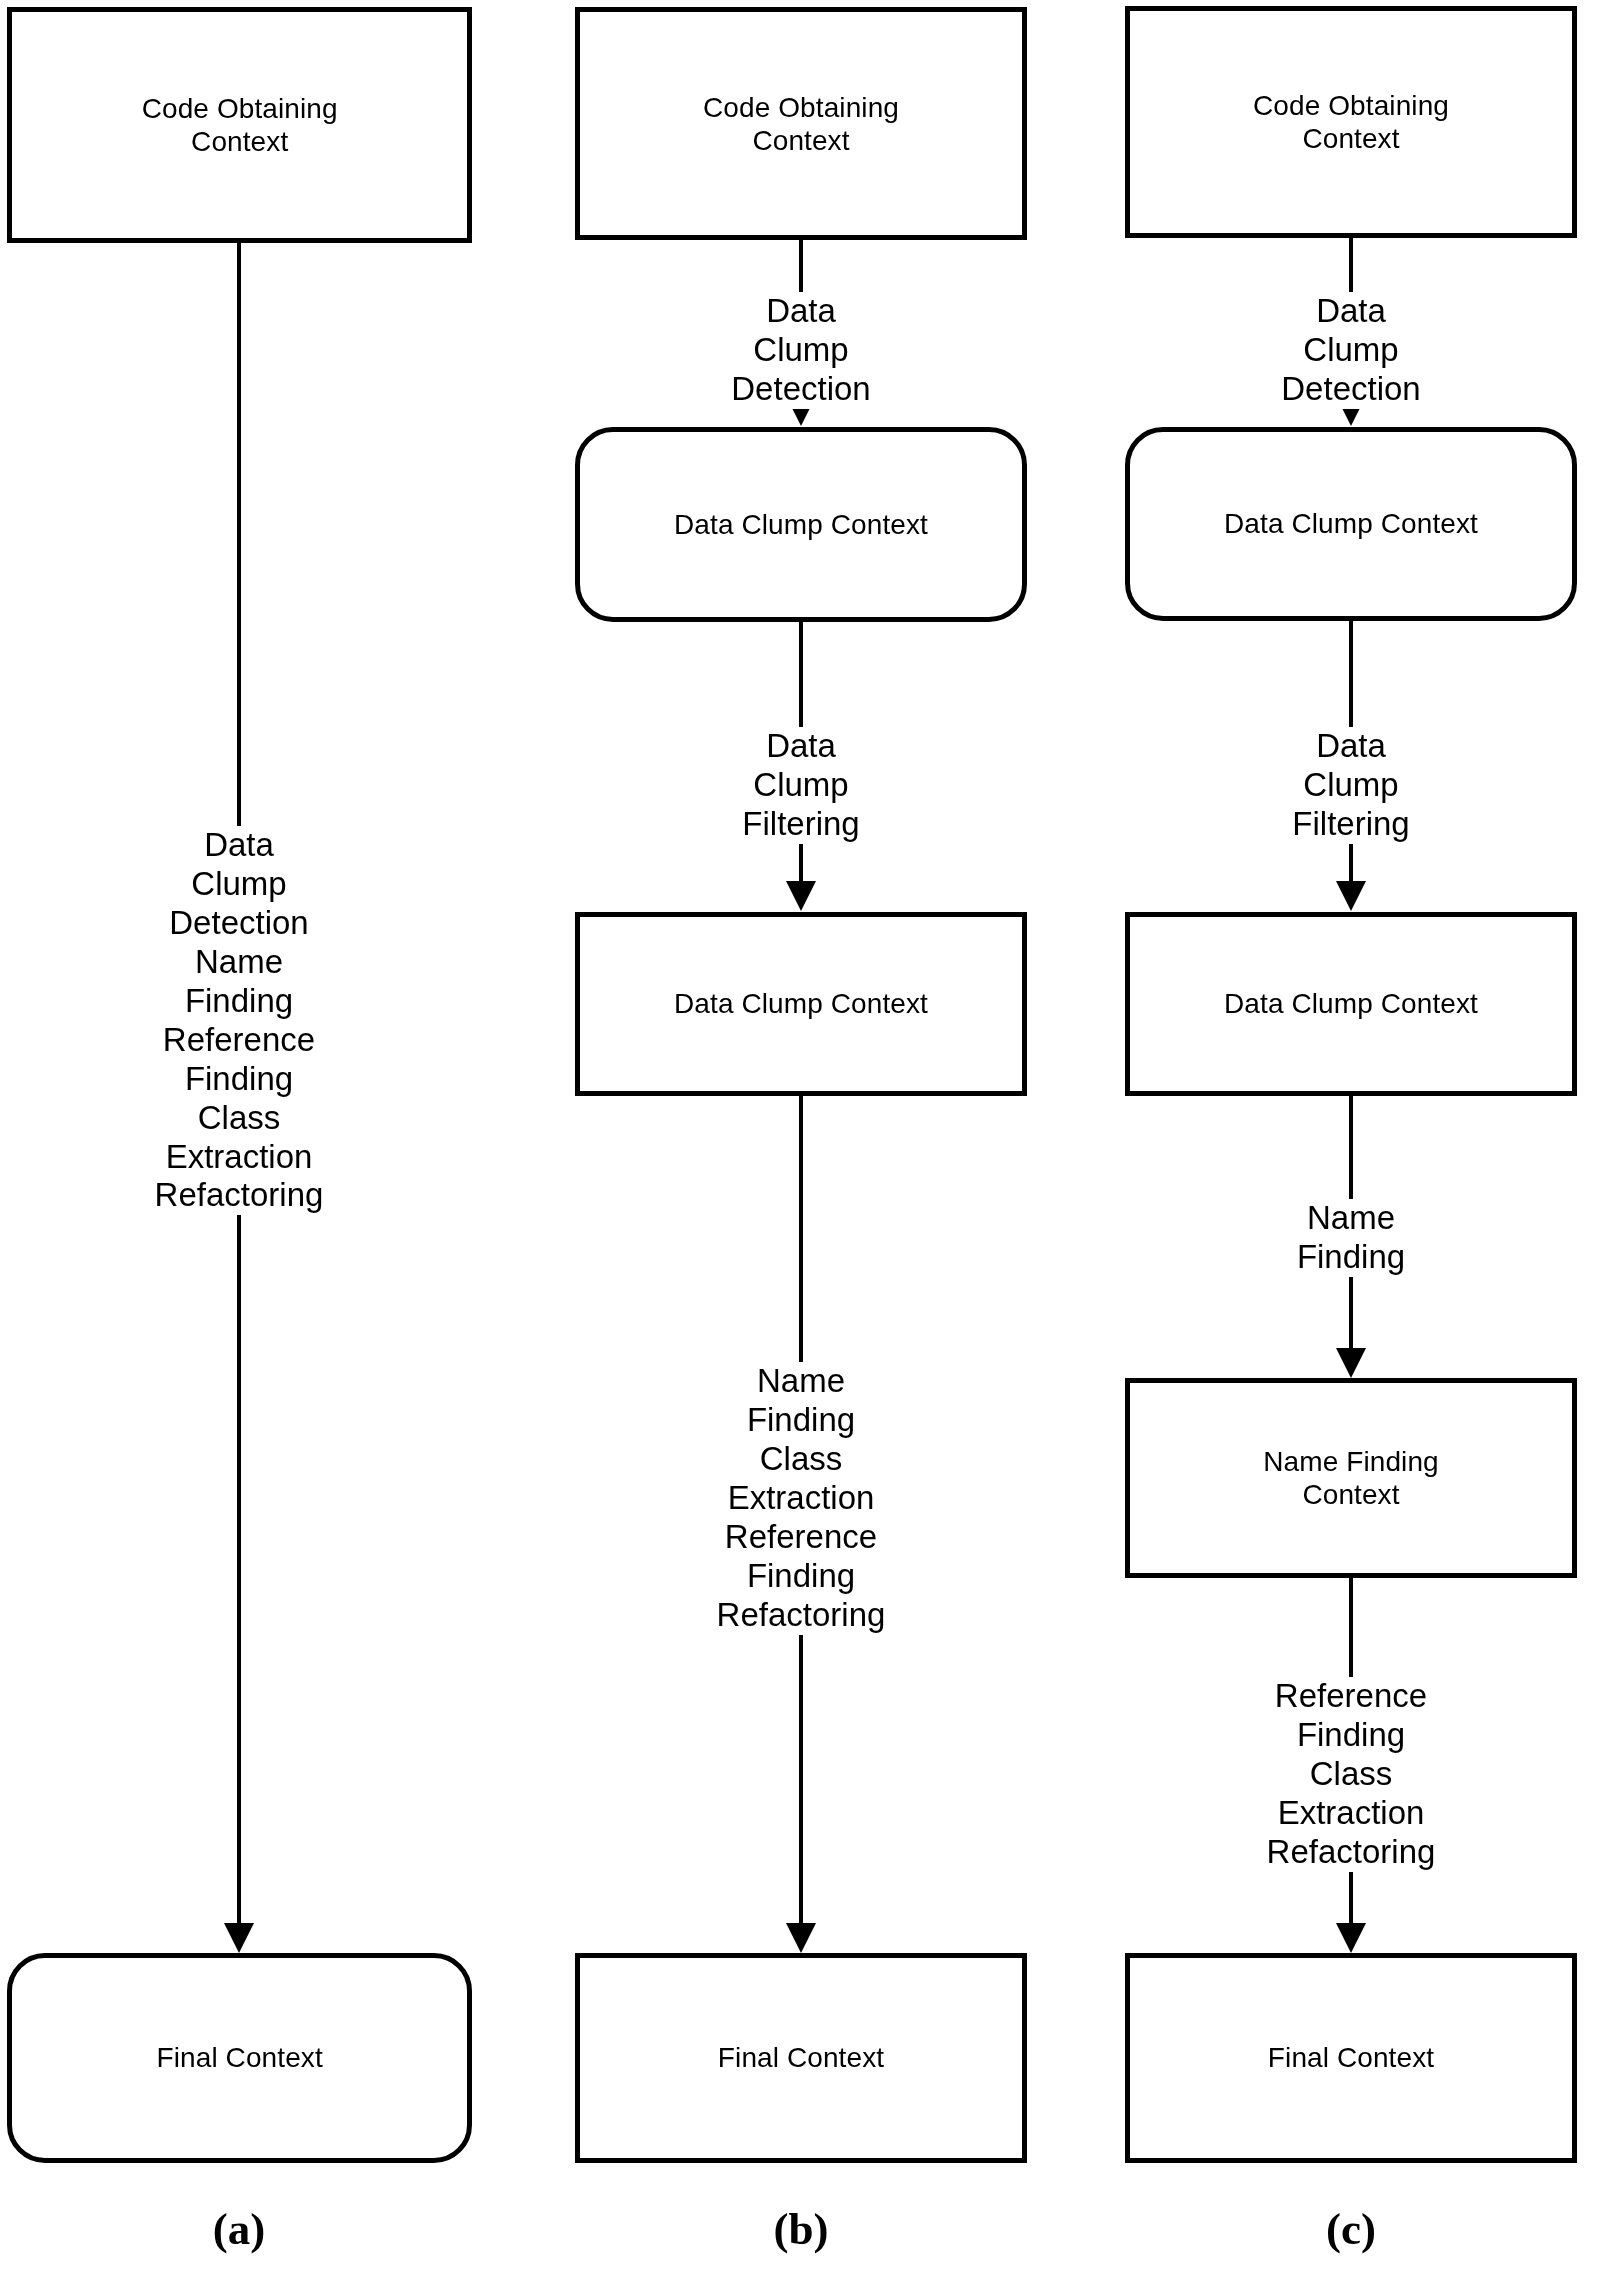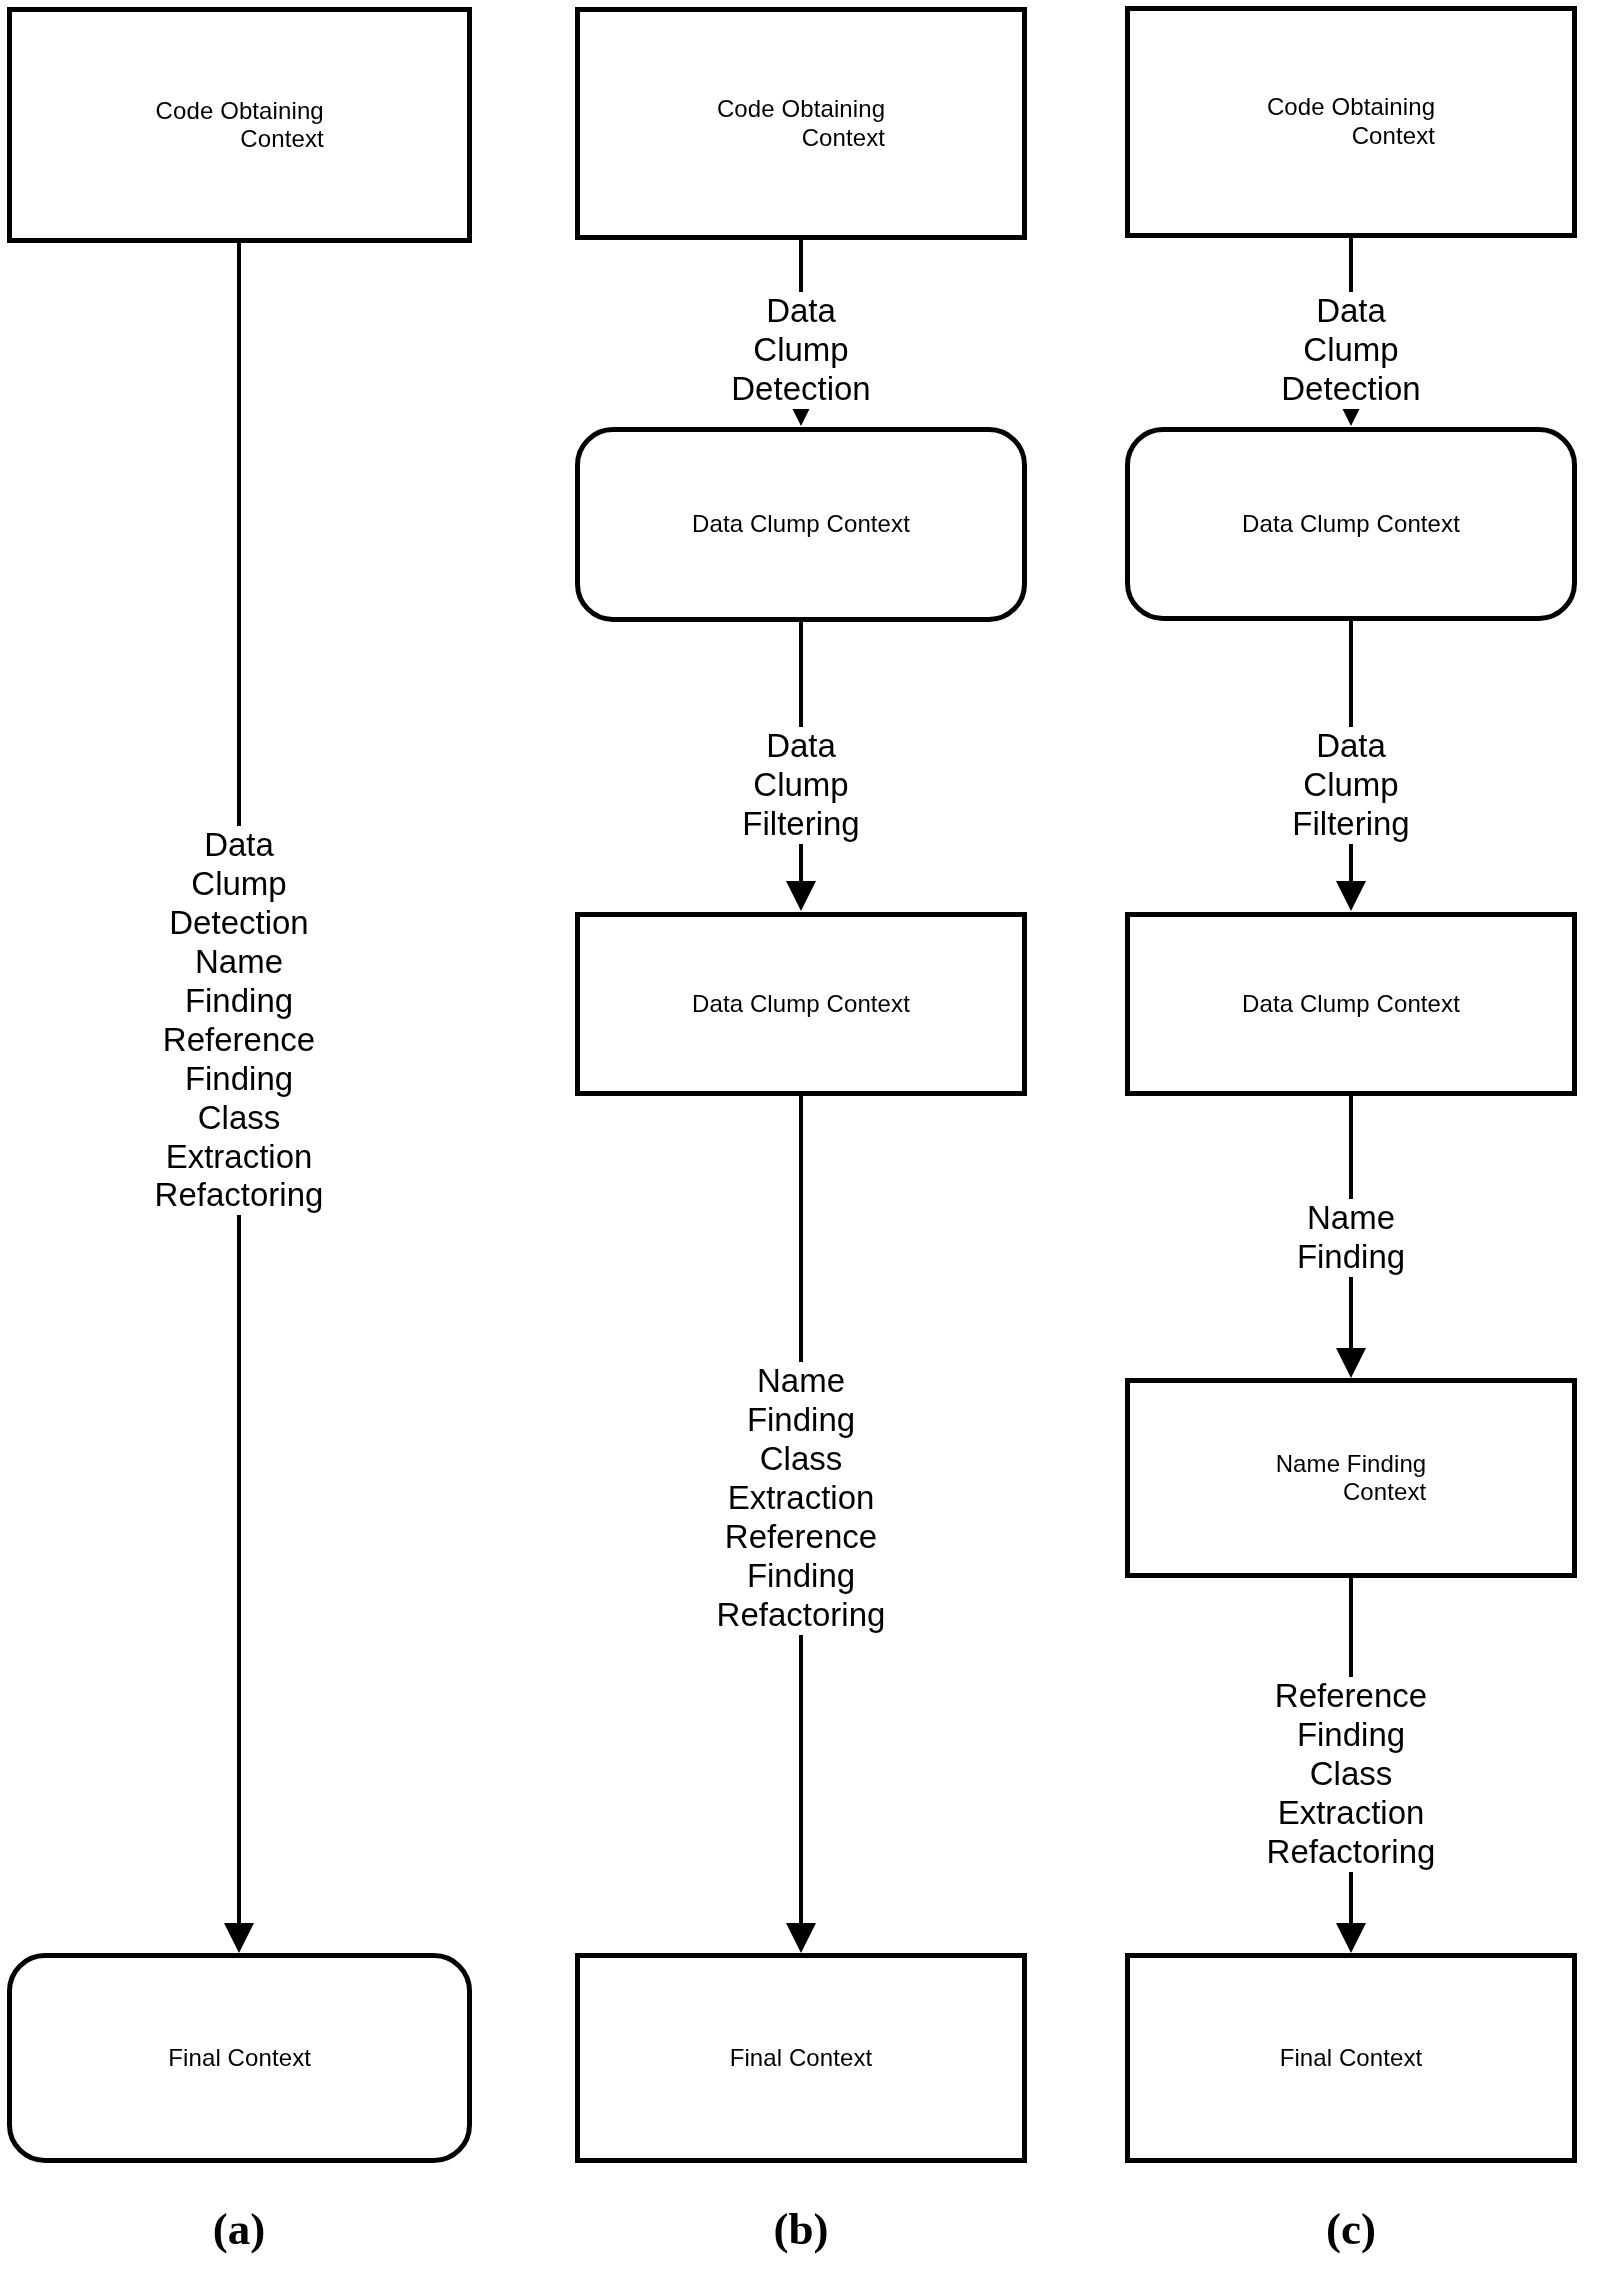--- a/index.html
+++ b/index.html
@@ -29,22 +29,22 @@
 
   
   .node {
     position: absolute;
     box-sizing: border-box;
     border: 5px solid #000000;
     background: #ffffff;
     display: flex;
     align-items: center;
     justify-content: center;
-    text-align: right;
-    font-size: 24px;
+    text-align: center;
+    font-size: 28px;
     line-height: 1.18;
     letter-spacing: 0.1px;
     white-space: pre-line;
   }
   .node.rounded { border-radius: 38px; }
 
   
   .conn {
     position: absolute;
     width: 0;

